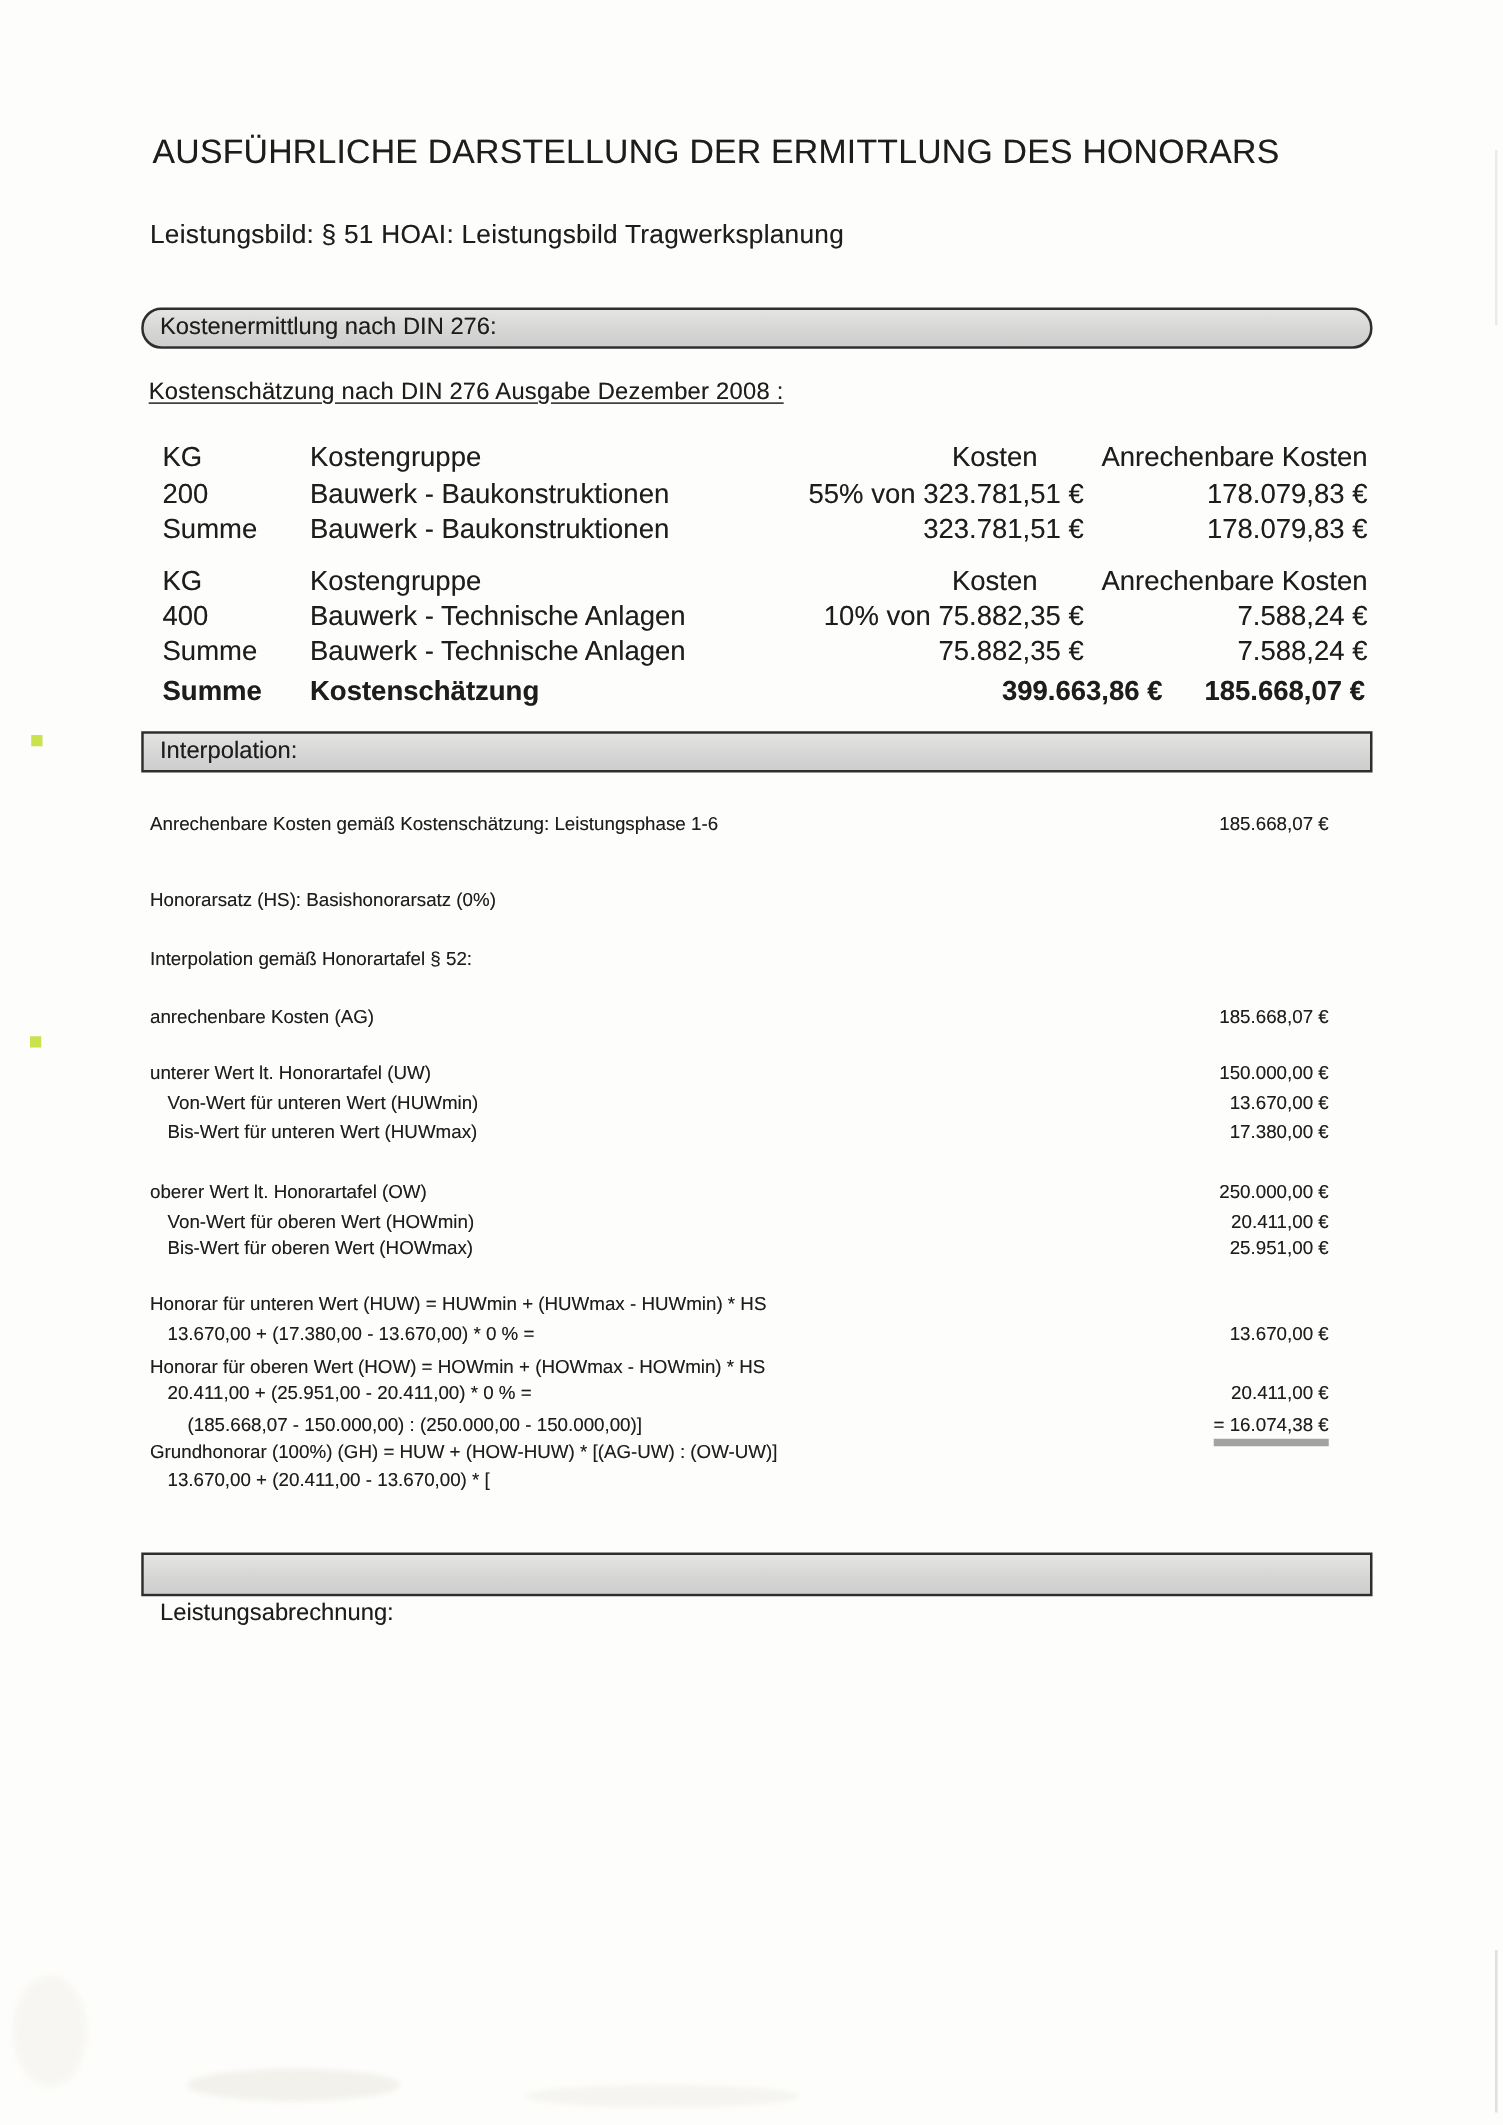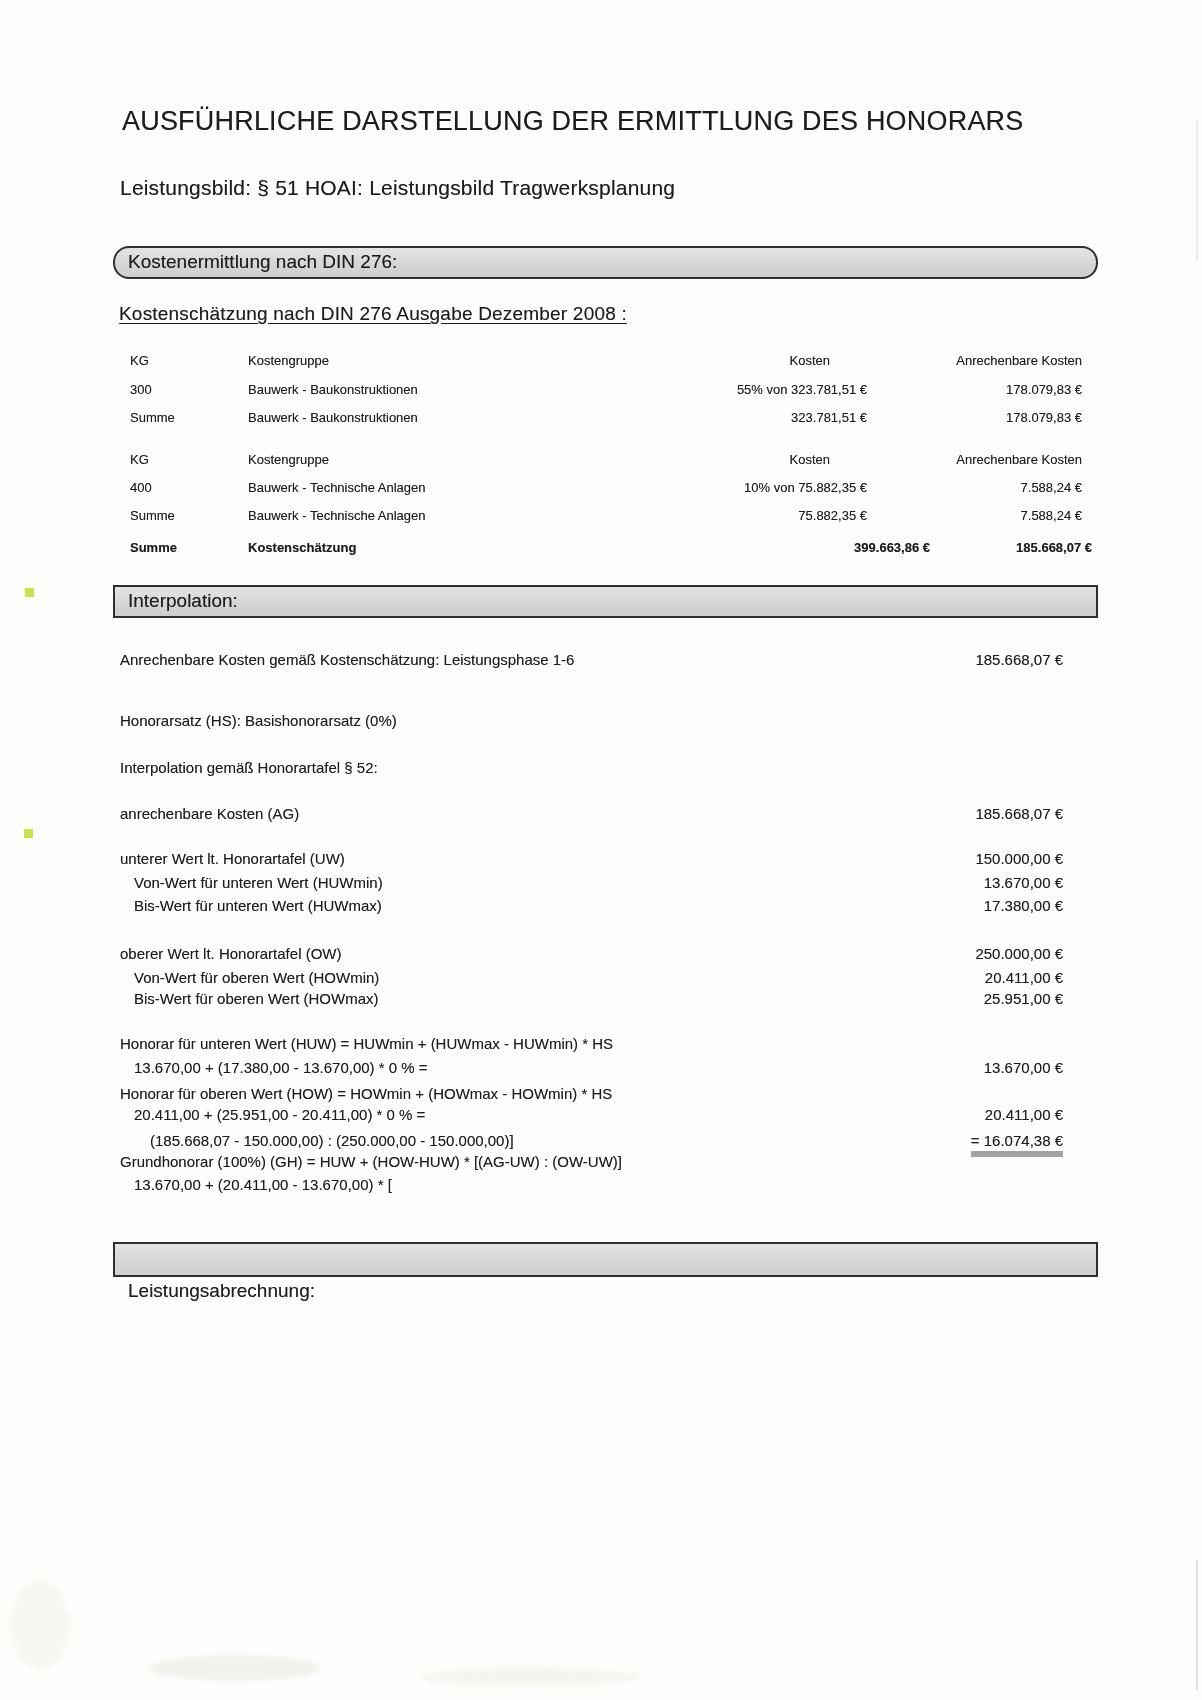--- a/index.html
+++ b/index.html
@@ -19,27 +19,27 @@
   .secbox{
     position:absolute;left:113px;width:981px;height:29px;
     background:linear-gradient(180deg,#e4e4e3 0%,#d6d6d5 55%,#cecece 100%);
     border:2px solid #2e2e2e;
   }
   .secbox .lbl{
     position:absolute;left:13px;top:3px;font-size:19px;white-space:nowrap;
     text-shadow:0 0 .5px rgba(20,20,20,.45);
   }
   .heading{left:119px;top:303px;font-size:19px;text-decoration:underline;text-underline-offset:3px;}
-  .row{position:absolute;left:0;width:1202px;height:24px;font-size:13px;}
+  .row{position:absolute;left:0;width:1202px;height:24px;font-size:22px;}
   .row span{position:absolute;white-space:nowrap;text-shadow:0 0 .5px rgba(20,20,20,.45);}
   .c-kg{left:130px;}
   .c-gr{left:248px;}
   .c-ko{right:335px;}
   .c-ko-h{right:372px;}
-  .c-an{right:120px;}
+  .c-an{right:108px;}
   .row.bold{font-weight:700;}
   .row.bold .c-ko{right:272px;}
   .row.bold .c-an{right:110px;}
   .line{position:absolute;left:0;width:1171px;height:24px;font-size:15px;}
   .line .lbl{position:absolute;left:120px;white-space:nowrap;text-shadow:0 0 .5px rgba(20,20,20,.45);}
   .line.ind1 .lbl{left:134px;}
   .line.ind2 .lbl{left:150px;}
   .line .val{position:absolute;right:108px;white-space:nowrap;text-shadow:0 0 .5px rgba(20,20,20,.45);}
   .line .val.ul{border-bottom:6px solid #a3a3a3;padding-bottom:2px;}
   .marker{position:absolute;width:9px;height:9px;}
@@ -61,21 +61,21 @@
 
   <div class="t heading">Kostenschätzung nach DIN 276 Ausgabe Dezember 2008 :</div>
 
   <div class="row" style="top:353px;">
     <span class="c-kg">KG</span>
     <span class="c-gr">Kostengruppe</span>
     <span class="c-ko-h">Kosten</span>
     <span class="c-an">Anrechenbare Kosten</span>
   </div>
   <div class="row" style="top:382px;">
-    <span class="c-kg">300</span>
+    <span class="c-kg">200</span>
     <span class="c-gr">Bauwerk - Baukonstruktionen</span>
     <span class="c-ko">55% von 323.781,51 €</span>
     <span class="c-an">178.079,83 €</span>
   </div>
   <div class="row" style="top:410px;">
     <span class="c-kg">Summe</span>
     <span class="c-gr">Bauwerk - Baukonstruktionen</span>
     <span class="c-ko">323.781,51 €</span>
     <span class="c-an">178.079,83 €</span>
   </div>

